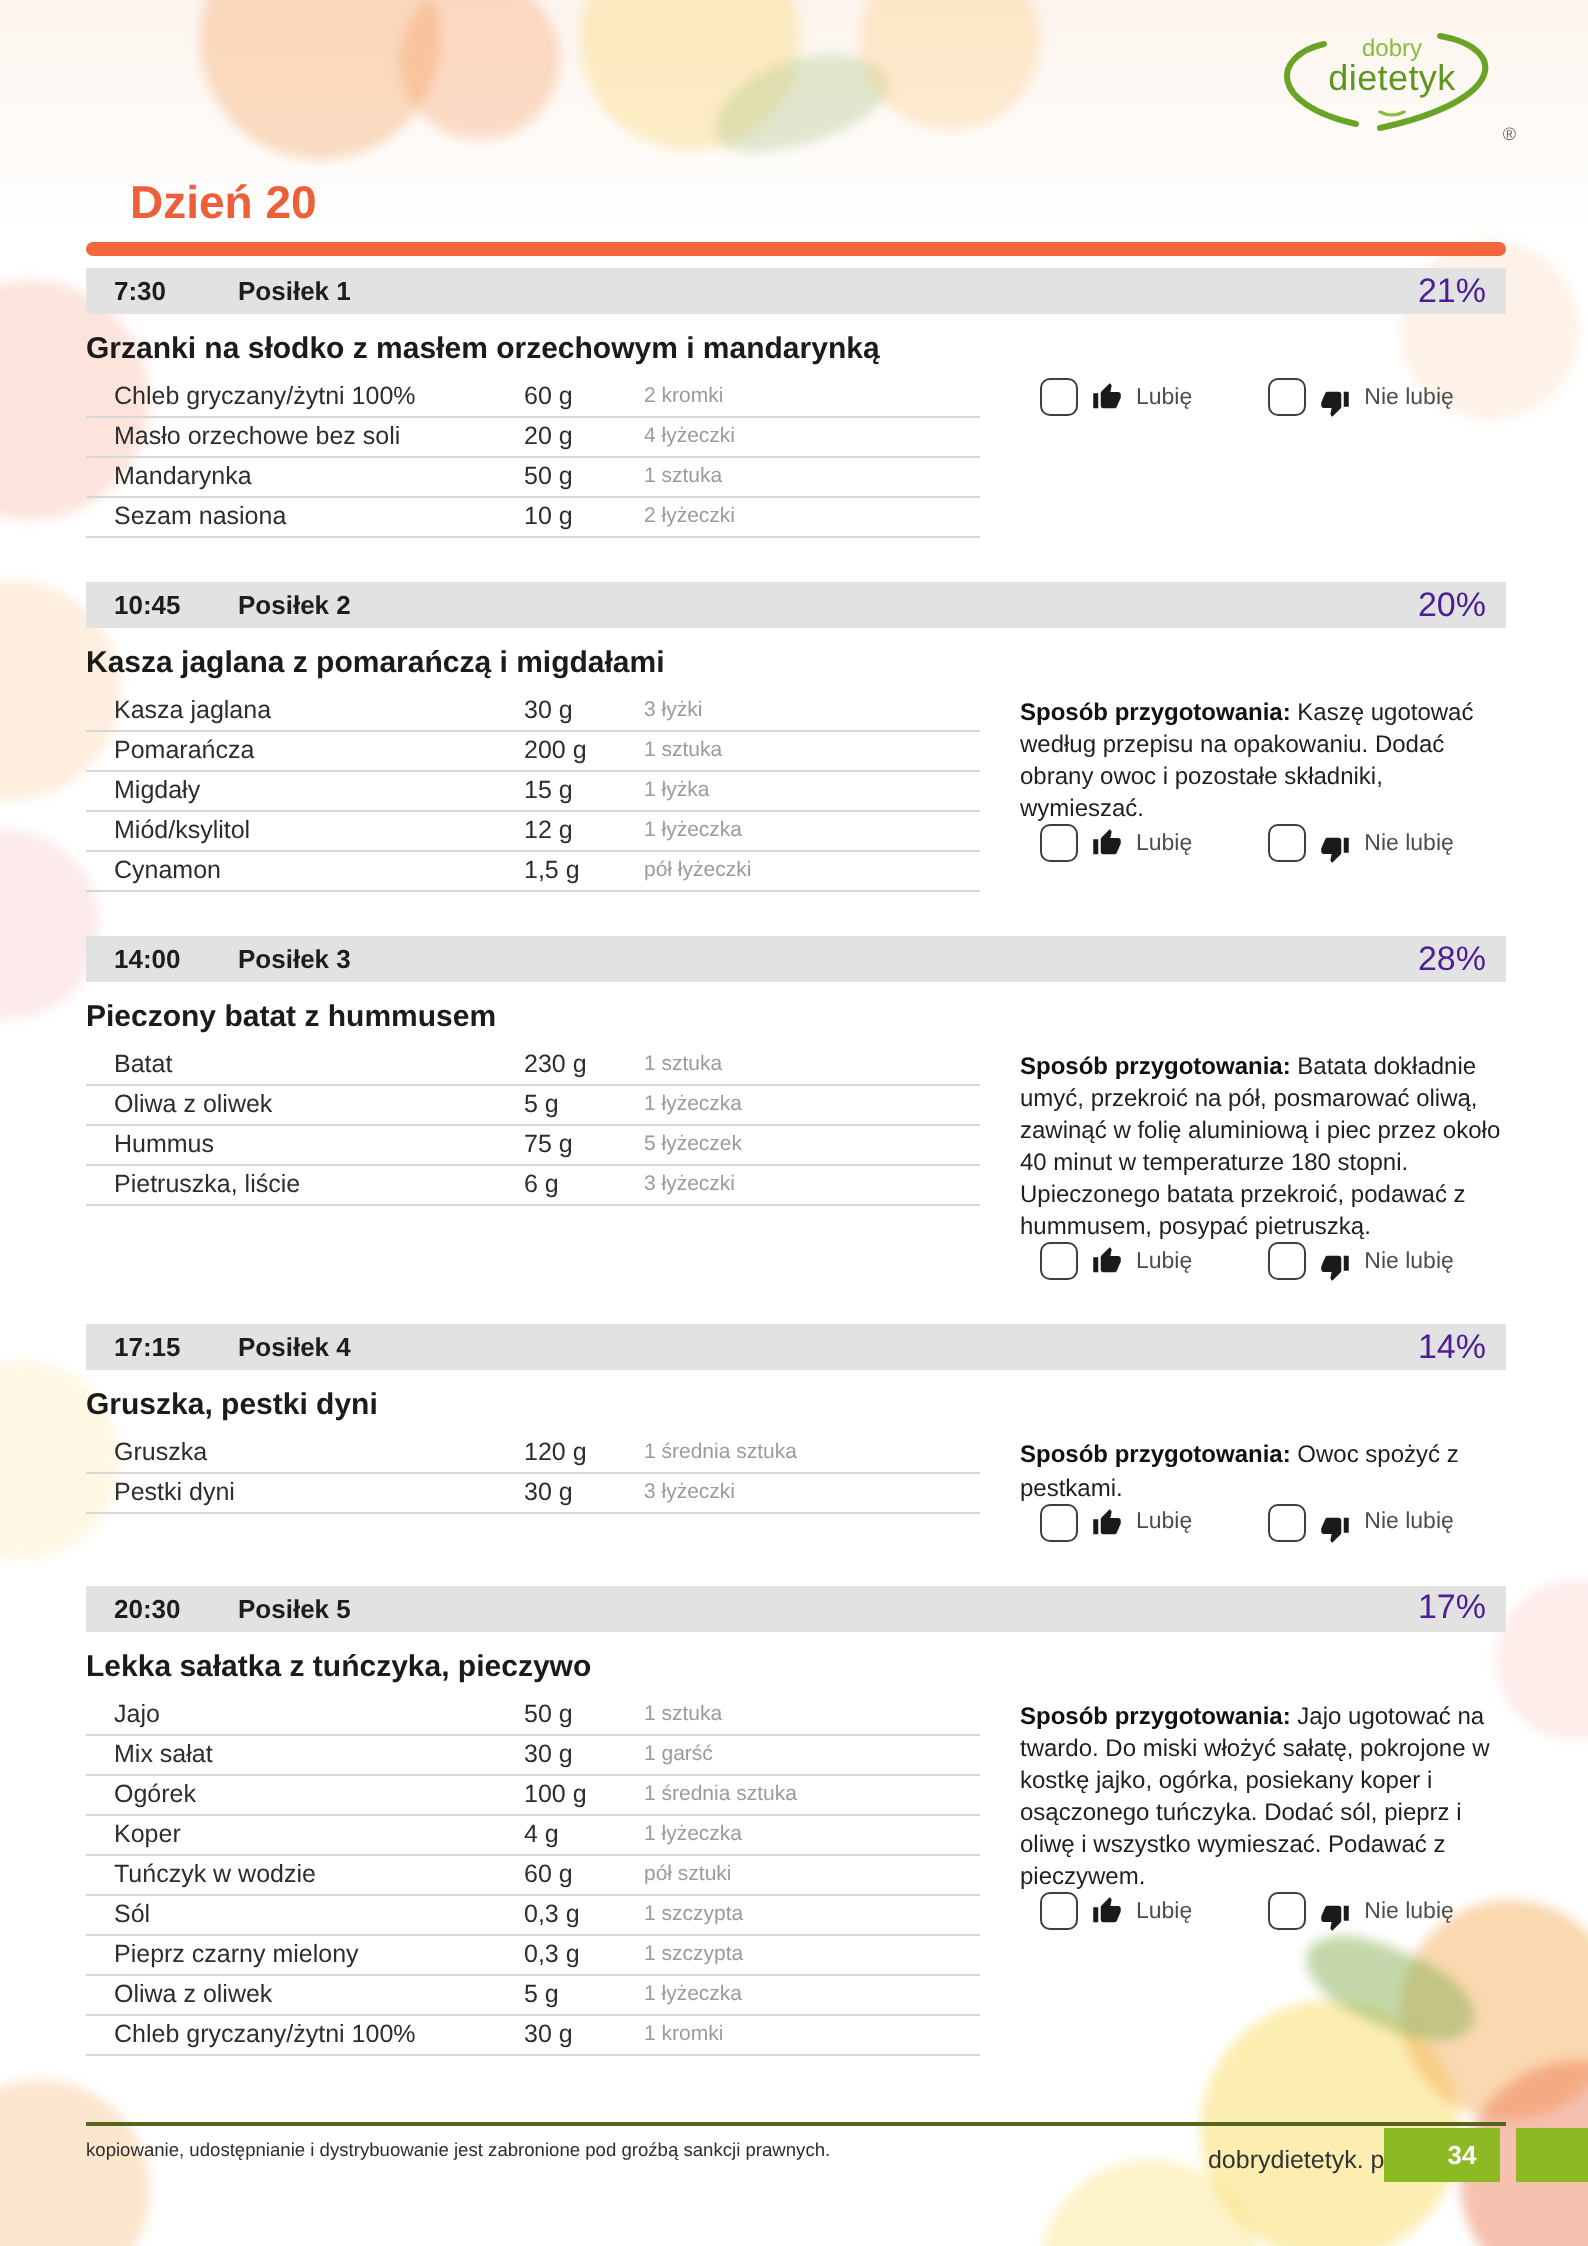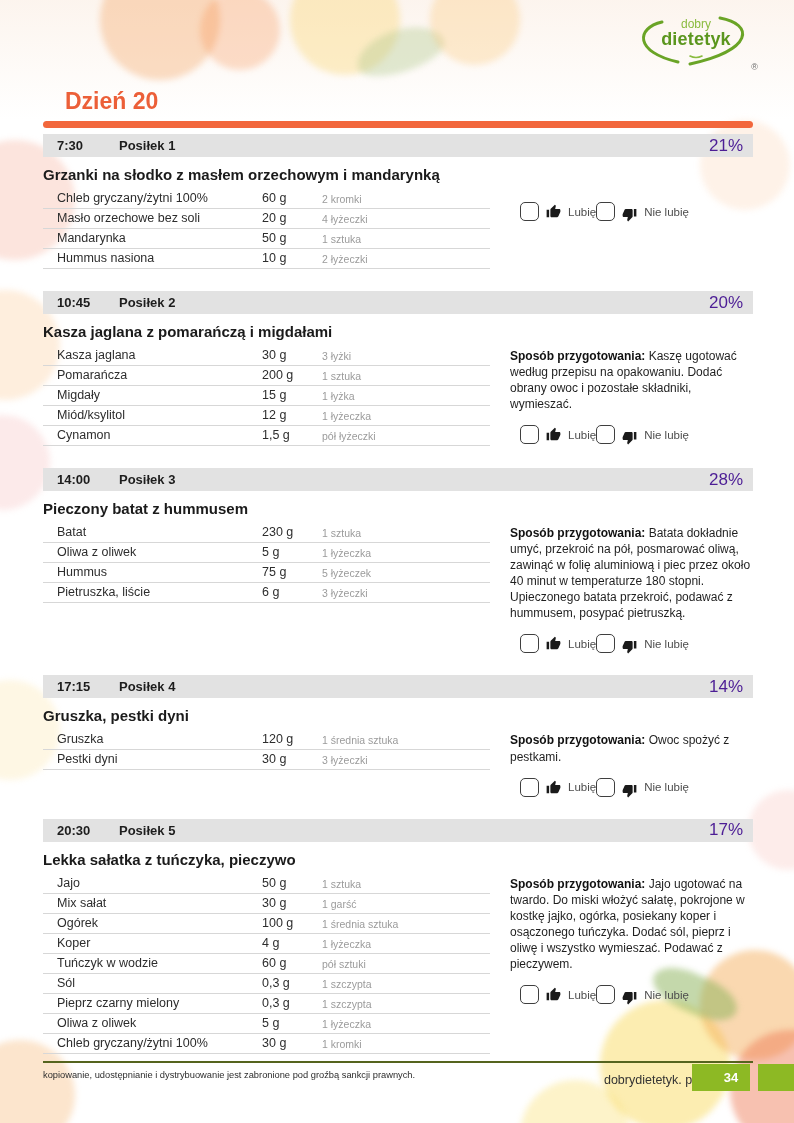--- a/index.html
+++ b/index.html
@@ -30,44 +30,44 @@
   .d13{left:730px;top:1030px;width:120px;height:120px;background:rgba(238,118,80,.45);}
   .d14{left:650px;top:975px;width:90px;height:38px;background:rgba(138,178,88,.50);border-radius:50%/60%;transform:rotate(24deg);}
   .d15{left:520px;top:1080px;width:110px;height:110px;background:rgba(250,226,120,.40);}
   .d16{left:748px;top:790px;width:80px;height:80px;background:rgba(242,150,140,.18);}
   .d17{left:700px;top:120px;width:90px;height:90px;background:rgba(247,170,100,.15);}
 
   
   .logo{position:absolute;top:8px;right:34px;width:128px;height:66px;text-align:center;}
   .logo svg{position:absolute;left:0;top:0;}
   .logo .l1{display:block;margin-top:10px;font-size:12px;color:#8abb3f;line-height:1;}
-  .logo .l2{display:block;font-size:18px;font-weight:bold;color:#5b961e;line-height:1.1;letter-spacing:.2px;}
+  .logo .l2{display:block;font-size:18px;font-weight:normal;color:#5b961e;line-height:1.1;letter-spacing:.2px;}
   .logo .reg{position:absolute;right:2px;bottom:2px;font-size:9px;color:#6b6b6b;}
 
   .h1{margin:0;position:absolute;left:65px;top:88px;font-size:23px;font-weight:bold;color:#ec5f38;}
   .accent-bar{position:absolute;left:43px;top:121px;width:710px;height:7px;border-radius:4px;background:#f2673c;}
 
   .meals{position:absolute;left:43px;top:134px;width:710px;}
   .meal{margin-top:22px;}
   .meal:first-child{margin-top:0;}
   .meal-header{display:flex;align-items:center;background:#e2e2e2;height:23px;padding:0 10px 0 14px;font-size:13px;}
   .meal-time{font-weight:bold;width:62px;color:#1d1d1d;}
   .meal-name{font-weight:bold;color:#1d1d1d;}
   .meal-percent{margin-left:auto;color:#4c1d95;font-size:17px;text-align:center;}
   .meal-title{margin:9px 0 6px 0;font-size:15px;font-weight:bold;color:#1b1b1b;}
   .meal-body{display:flex;gap:20px;}
   .ingredients{flex:0 0 447px;}
-  .ing-row{display:flex;align-items:flex-end;padding:2px 0 3px 14px;border-bottom:1px solid #d7d7d7;}
+  .ing-row{display:flex;align-items:center;padding:2px 0 3px 14px;border-bottom:1px solid #d7d7d7;}
   .ing-name{flex:1;font-size:12.5px;color:#2d2d2d;}
   .ing-amount{width:60px;font-size:12.5px;color:#2d2d2d;}
   .ing-measure{width:168px;font-size:10.5px;color:#9b9b9b;}
   .prep{flex:1;min-width:0;}
   .prep-text{margin:2px 0 0 0;font-size:12px;line-height:1.34;color:#1f1f1f;}
   .prep-text b{color:#111;}
-  .vote-row{display:flex;margin-top:13px;padding-left:10px;}
+  .vote-row{display:flex;gap:38px;margin-top:0;padding-left:10px;}
   .vote{display:flex;align-items:center;gap:5px;}
   .checkbox{width:19px;height:19px;border:1.5px solid #3f3f3f;border-radius:5px;background:#fff;box-sizing:border-box;cursor:pointer;}
   .thumb{display:inline-flex;margin:0 2px;}
   .thumb.down{transform:translateY(3px);}
   .vote-label{font-size:11.5px;color:#4d4d4d;}
 
   
   .footer{position:absolute;left:0;bottom:0;width:794px;height:62px;}
   .footer-line{position:absolute;left:43px;top:0;width:710px;height:2px;background:#55641e;}
   .copyright{position:absolute;left:43px;top:8px;width:410px;font-size:9.3px;line-height:1.5;color:#2d2d2d;}
@@ -133,21 +133,21 @@
     <span class="ing-name">Masło orzechowe bez soli</span>
     <span class="ing-amount">20 g</span>
     <span class="ing-measure">4 łyżeczki</span>
   </div>
             <div class="ing-row">
     <span class="ing-name">Mandarynka</span>
     <span class="ing-amount">50 g</span>
     <span class="ing-measure">1 sztuka</span>
   </div>
             <div class="ing-row">
-    <span class="ing-name">Hummus nasiona</span>
+    <span class="ing-name">Sezam nasiona</span>
     <span class="ing-amount">10 g</span>
     <span class="ing-measure">2 łyżeczki</span>
   </div>
           </div>
       <div class="prep">
         <div class="vote-row">
           <div class="vote">
             <span class="checkbox"></span>
             <span class="thumb up">
               <svg width="15" height="15" viewBox="0 0 24 24">

